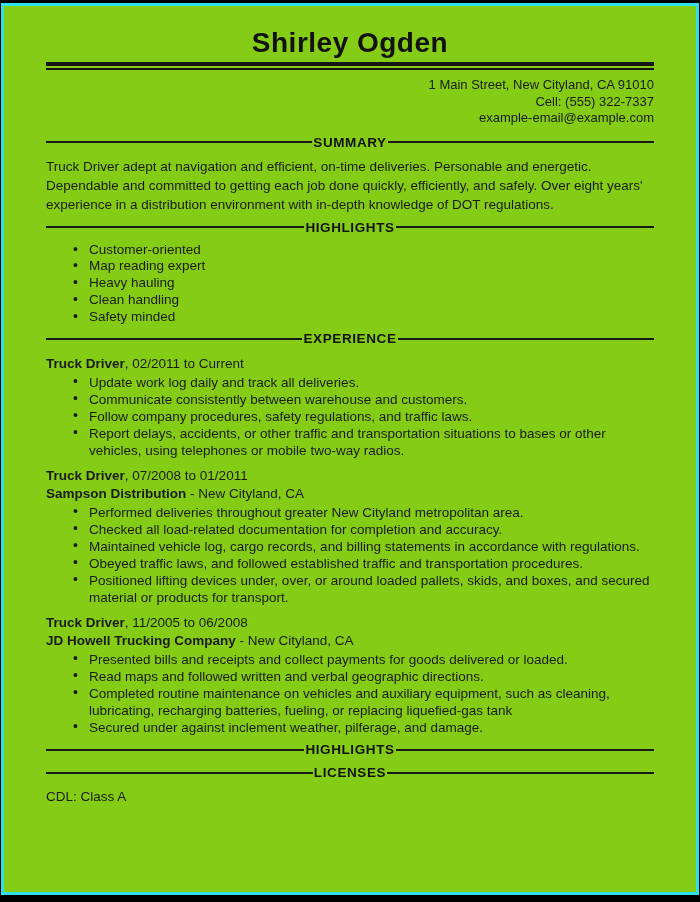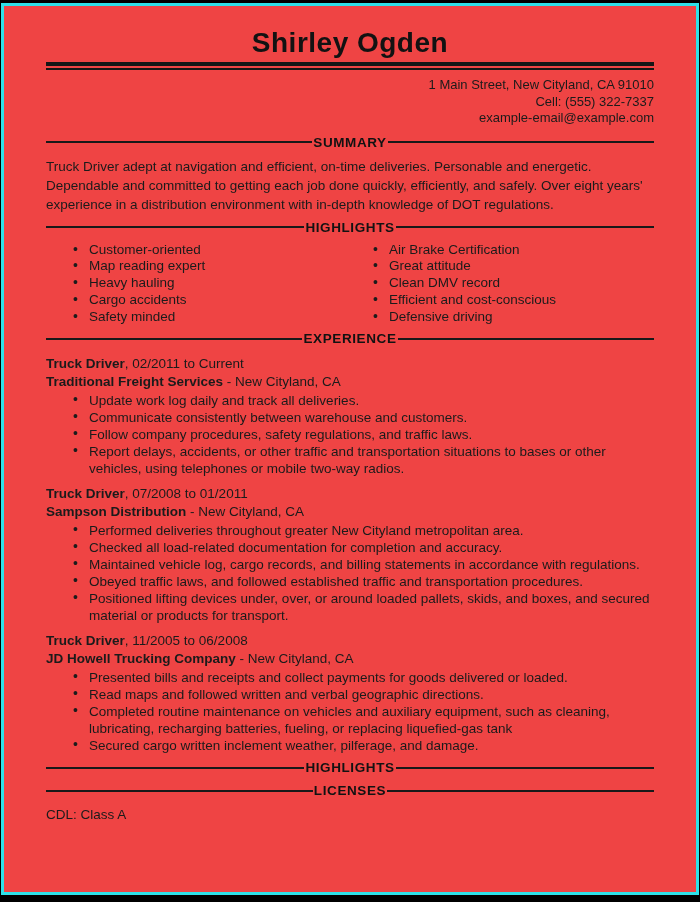--- a/index.html
+++ b/index.html
@@ -8,21 +8,21 @@
     background: #000;
     overflow: hidden;
     position: relative;
     font-family: "Liberation Sans", sans-serif;
     color: #1b1b1b;
   }
   .page {
     position: absolute;
     top: 3px; left: 1px; right: 1px; bottom: 7px;
     border: 3px solid var(--accent, #2ee1e8);
-    background: #ef4444;
+    background: #84cc16;
     box-sizing: border-box;
     padding: 22px 42px 0 42px;
   }
   .name {
     margin: 0;
     text-align: center;
     font-size: 28px;
     line-height: 30px;
     font-weight: bold;
     letter-spacing: 0.5px;
@@ -114,41 +114,33 @@
   <div class="sec-head">
     <span class="rule"></span>
     <span class="sec-title">HIGHLIGHTS</span>
     <span class="rule"></span>
   </div>
   <div class="hl-cols">
     <ul class="bullets hl-left">
       <li>Customer-oriented</li>
       <li>Map reading expert</li>
       <li>Heavy hauling</li>
-      <li>Cargo accidents</li>
+      <li>Clean handling</li>
       <li>Safety minded</li>
-    </ul>
-    <ul class="bullets hl-right">
-      <li>Air Brake Certification</li>
-      <li>Great attitude</li>
-      <li>Clean DMV record</li>
-      <li>Efficient and cost-conscious</li>
-      <li>Defensive driving</li>
     </ul>
   </div>
 
   <div class="sec-head">
     <span class="rule"></span>
     <span class="sec-title">EXPERIENCE</span>
     <span class="rule"></span>
   </div>
 
   <div class="job">
     <div class="job-line"><span class="b">Truck Driver</span><span>, 02/2011 to Current</span></div>
-    <div class="job-line"><span class="b">Traditional Freight Services</span><span> - New Cityland, CA</span></div>
     <ul class="bullets">
       <li>Update work log daily and track all deliveries.</li>
       <li>Communicate consistently between warehouse and customers.</li>
       <li>Follow company procedures, safety regulations, and traffic laws.</li>
       <li>Report delays, accidents, or other traffic and transportation situations to bases or other vehicles, using telephones or mobile two-way radios.</li>
     </ul>
   </div>
 
   <div class="job">
     <div class="job-line"><span class="b">Truck Driver</span><span>, 07/2008 to 01/2011</span></div>
@@ -162,21 +154,21 @@
     </ul>
   </div>
 
   <div class="job">
     <div class="job-line"><span class="b">Truck Driver</span><span>, 11/2005 to 06/2008</span></div>
     <div class="job-line"><span class="b">JD Howell Trucking Company</span><span> - New Cityland, CA</span></div>
     <ul class="bullets">
       <li>Presented bills and receipts and collect payments for goods delivered or loaded.</li>
       <li>Read maps and followed written and verbal geographic directions.</li>
       <li>Completed routine maintenance on vehicles and auxiliary equipment, such as cleaning, lubricating, recharging batteries, fueling, or replacing liquefied-gas tank</li>
-      <li>Secured cargo written inclement weather, pilferage, and damage.</li>
+      <li>Secured under against inclement weather, pilferage, and damage.</li>
     </ul>
   </div>
 
   <div class="sec-head">
     <span class="rule"></span>
     <span class="sec-title">HIGHLIGHTS</span>
     <span class="rule"></span>
   </div>
 
   <div class="sec-head">

